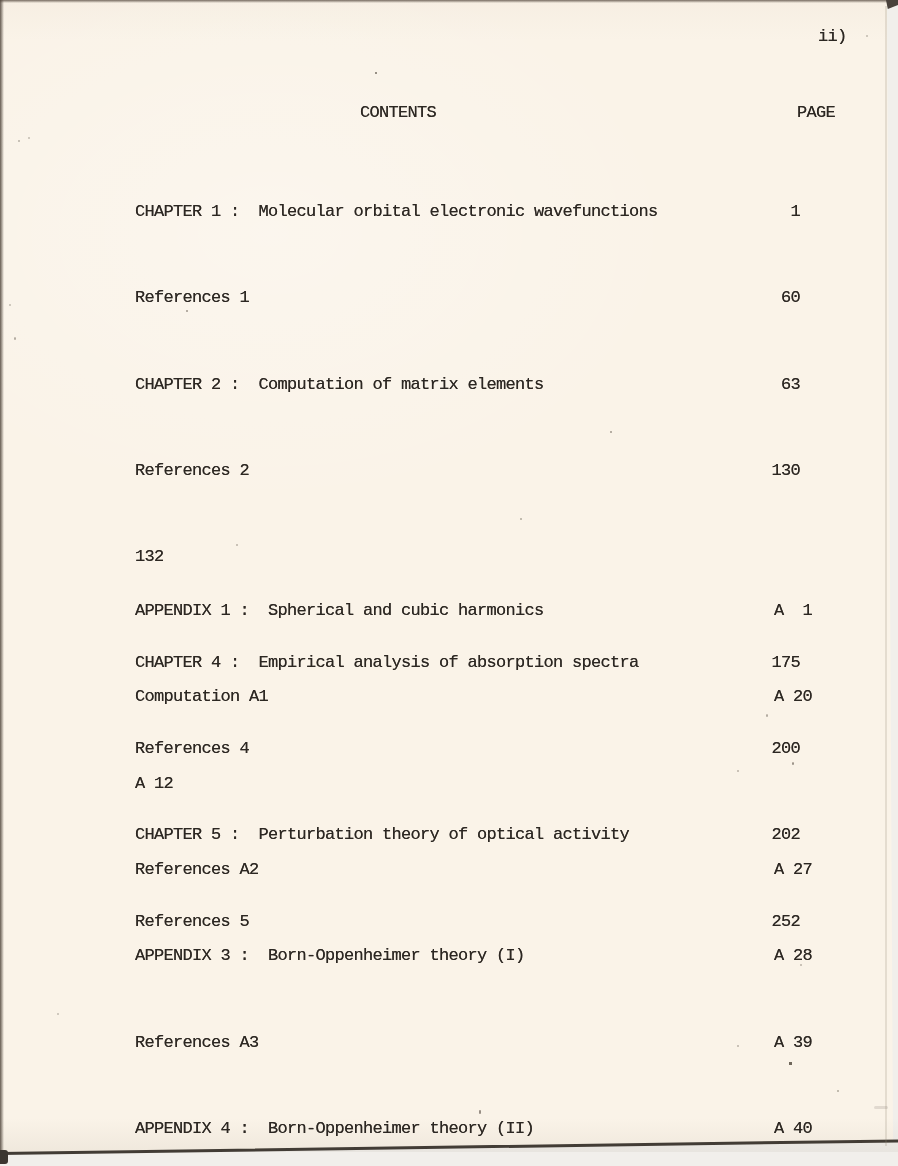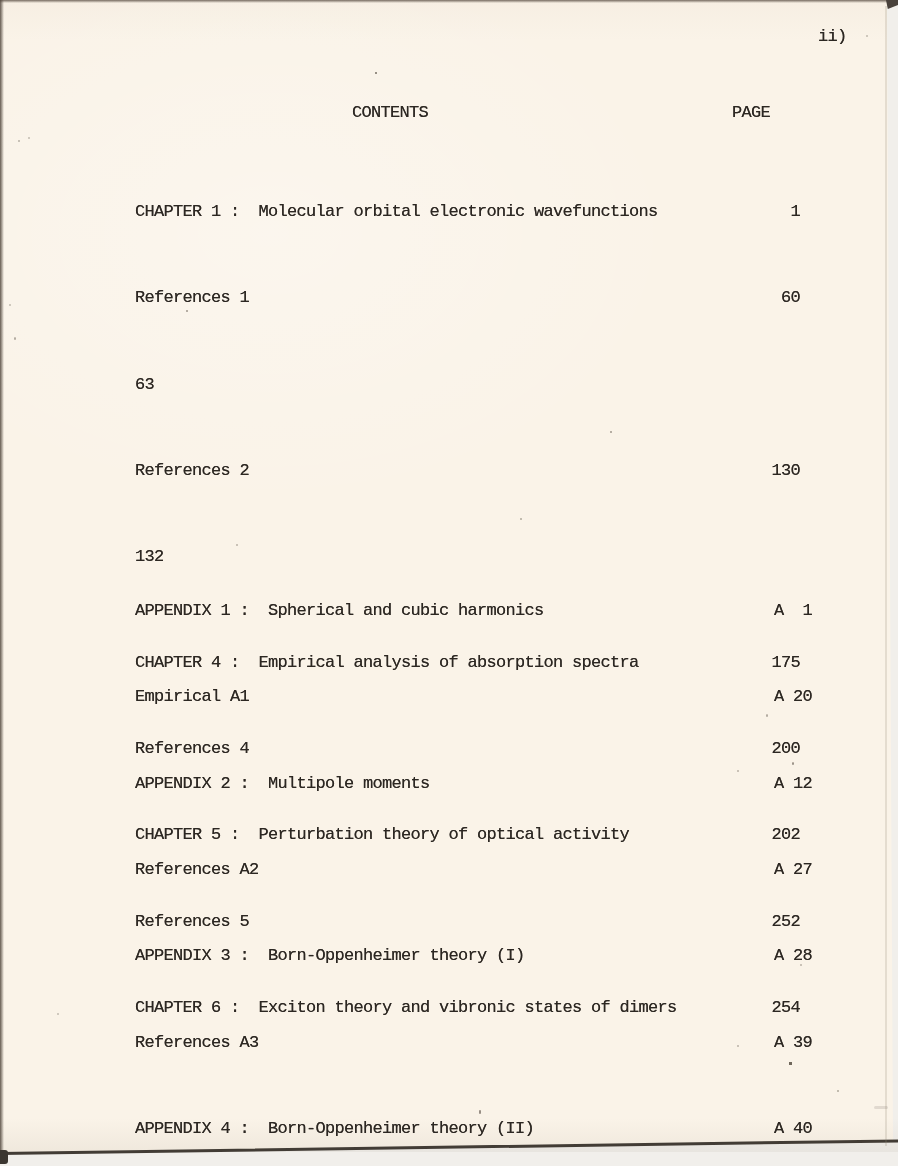--- a/index.html
+++ b/index.html
@@ -60,22 +60,22 @@
   }
   
   .typewriter {
     color: #2c2722;
     font-size: 17px;
     letter-spacing: -0.7px;
     text-shadow: 0 0 0.6px rgba(44,39,34,0.78);
     white-space: pre;
   }
   .corner-label { position: absolute; left: 818px; top: 27px; line-height: 20px; }
-  .hdr-title    { position: absolute; left: 352px; top: 103px; line-height: 20px; }
-  .hdr-pagecol  { position: absolute; left: 732px; top: 103px; line-height: 20px; }
+  .hdr-title    { position: absolute; left: 360px; top: 103px; line-height: 20px; }
+  .hdr-pagecol  { position: absolute; left: 797px; top: 103px; line-height: 20px; }
   .toc-section { position: absolute; }
   .toc-chapters   { left: 135px; top: 159px; width: 665px; }
   .toc-appendices { left: 135px; top: 558px; width: 677px; }
   .toc-row {
     display: flex; justify-content: space-between; align-items: baseline;
     height: 29.32px; line-height: 29.32px; gap: 11px;
   }
   .toc-label { white-space: pre; }
   .toc-page  { white-space: pre; text-align: right; }
   
@@ -105,20 +105,21 @@
       <span class="toc-label">CHAPTER 1 :  Molecular orbital electronic wavefunctions</span>
       <span class="toc-page">1</span>
     </div>
   
     <div class="toc-row">
       <span class="toc-label">References 1</span>
       <span class="toc-page">60</span>
     </div>
   
     <div class="toc-row">
+      <span class="toc-label">CHAPTER 2 :  Computation of matrix elements</span>
       <span class="toc-page">63</span>
     </div>
   
     <div class="toc-row">
       <span class="toc-label">References 2</span>
       <span class="toc-page">130</span>
     </div>
   
     <div class="toc-row">
       <span class="toc-page">132</span>
@@ -138,41 +139,36 @@
     <div class="toc-row">
       <span class="toc-label">CHAPTER 5 :  Perturbation theory of optical activity</span>
       <span class="toc-page">202</span>
     </div>
   
     <div class="toc-row">
       <span class="toc-label">References 5</span>
       <span class="toc-page">252</span>
     </div>
   
-    <div class="toc-row">
-      <span class="toc-label">CHAPTER 6 :  Exciton theory and vibronic states of dimers</span>
-      <span class="toc-page">254</span>
-    </div>
   
     
   </div>
 
   <div class="typewriter toc-section toc-appendices">
     <div class="toc-row">
       <span class="toc-label">APPENDIX 1 :  Spherical and cubic harmonics</span>
       <span class="toc-page">A  1</span>
     </div>
   
     <div class="toc-row">
-      <span class="toc-label">Empirical A1</span>
+      <span class="toc-label">Computation A1</span>
       <span class="toc-page">A 20</span>
     </div>
   
     <div class="toc-row">
-      <span class="toc-label">APPENDIX 2 :  Multipole moments</span>
       <span class="toc-page">A 12</span>
     </div>
   
     <div class="toc-row">
       <span class="toc-label">References A2</span>
       <span class="toc-page">A 27</span>
     </div>
   
     <div class="toc-row">
       <span class="toc-label">APPENDIX 3 :  Born-Oppenheimer theory (I)</span>

